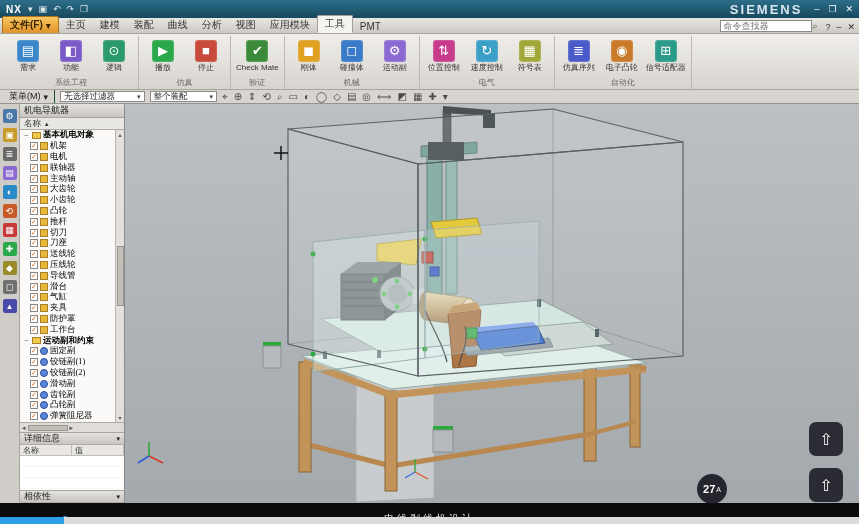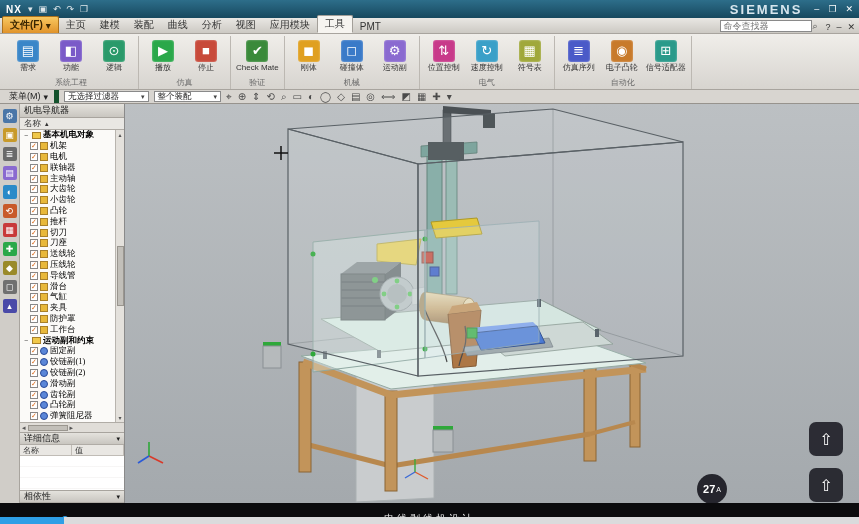--- a/index.html
+++ b/index.html
@@ -44,21 +44,21 @@
   .rbtn { display:flex; flex-direction:column; align-items:center; min-width:38px; gap:2px; cursor:default; }
   .ricon { width:22px; height:22px; border-radius:3px; display:flex; align-items:center;
     justify-content:center; color:#fff; font-size:13px; box-shadow:inset 0 0 2px rgba(255,255,255,.5); }
   .rlabel { font-size:8px; color:#333; white-space:nowrap; line-height:1; }
   .glabel { font-size:8px; color:#6a6a6a; text-align:center; padding:2px 0 1px;font-family:Liberation Serif, serif; }
 
   
   .toolbar2 { position:absolute; top:90px; left:0; right:0; height:14px; background:#d8d5d0;
     border-bottom:1px solid #97938d; display:flex; align-items:center; gap:5px;
     padding:0 3px; font-size:9px; color:#222; }
-  .menu-btn { padding:0 6px; border-right:5px solid #14532d; display:flex; gap:3px; align-items:center;}
+  .menu-btn { padding:0 6px; border-right:1px solid #14532d; display:flex; gap:3px; align-items:center;}
   .dd { background:#fff; border:1px solid #8a8a8a; padding:0 3px; height:11px;
     display:flex; align-items:center; gap:22px; font-size:8.5px; }
   .dd .car { font-size:7px; color:#444; }
   .t2icons { display:flex; gap:6px; color:#4a4a4a; font-size:10px; align-items:center; }
   .t2icons span { cursor:default; }
 
   
   .main { position:absolute; top:104px; left:0; width:859px; height:399px; }
 
   .sidestrip { position:absolute; left:0; top:0; width:20px; height:100%;

